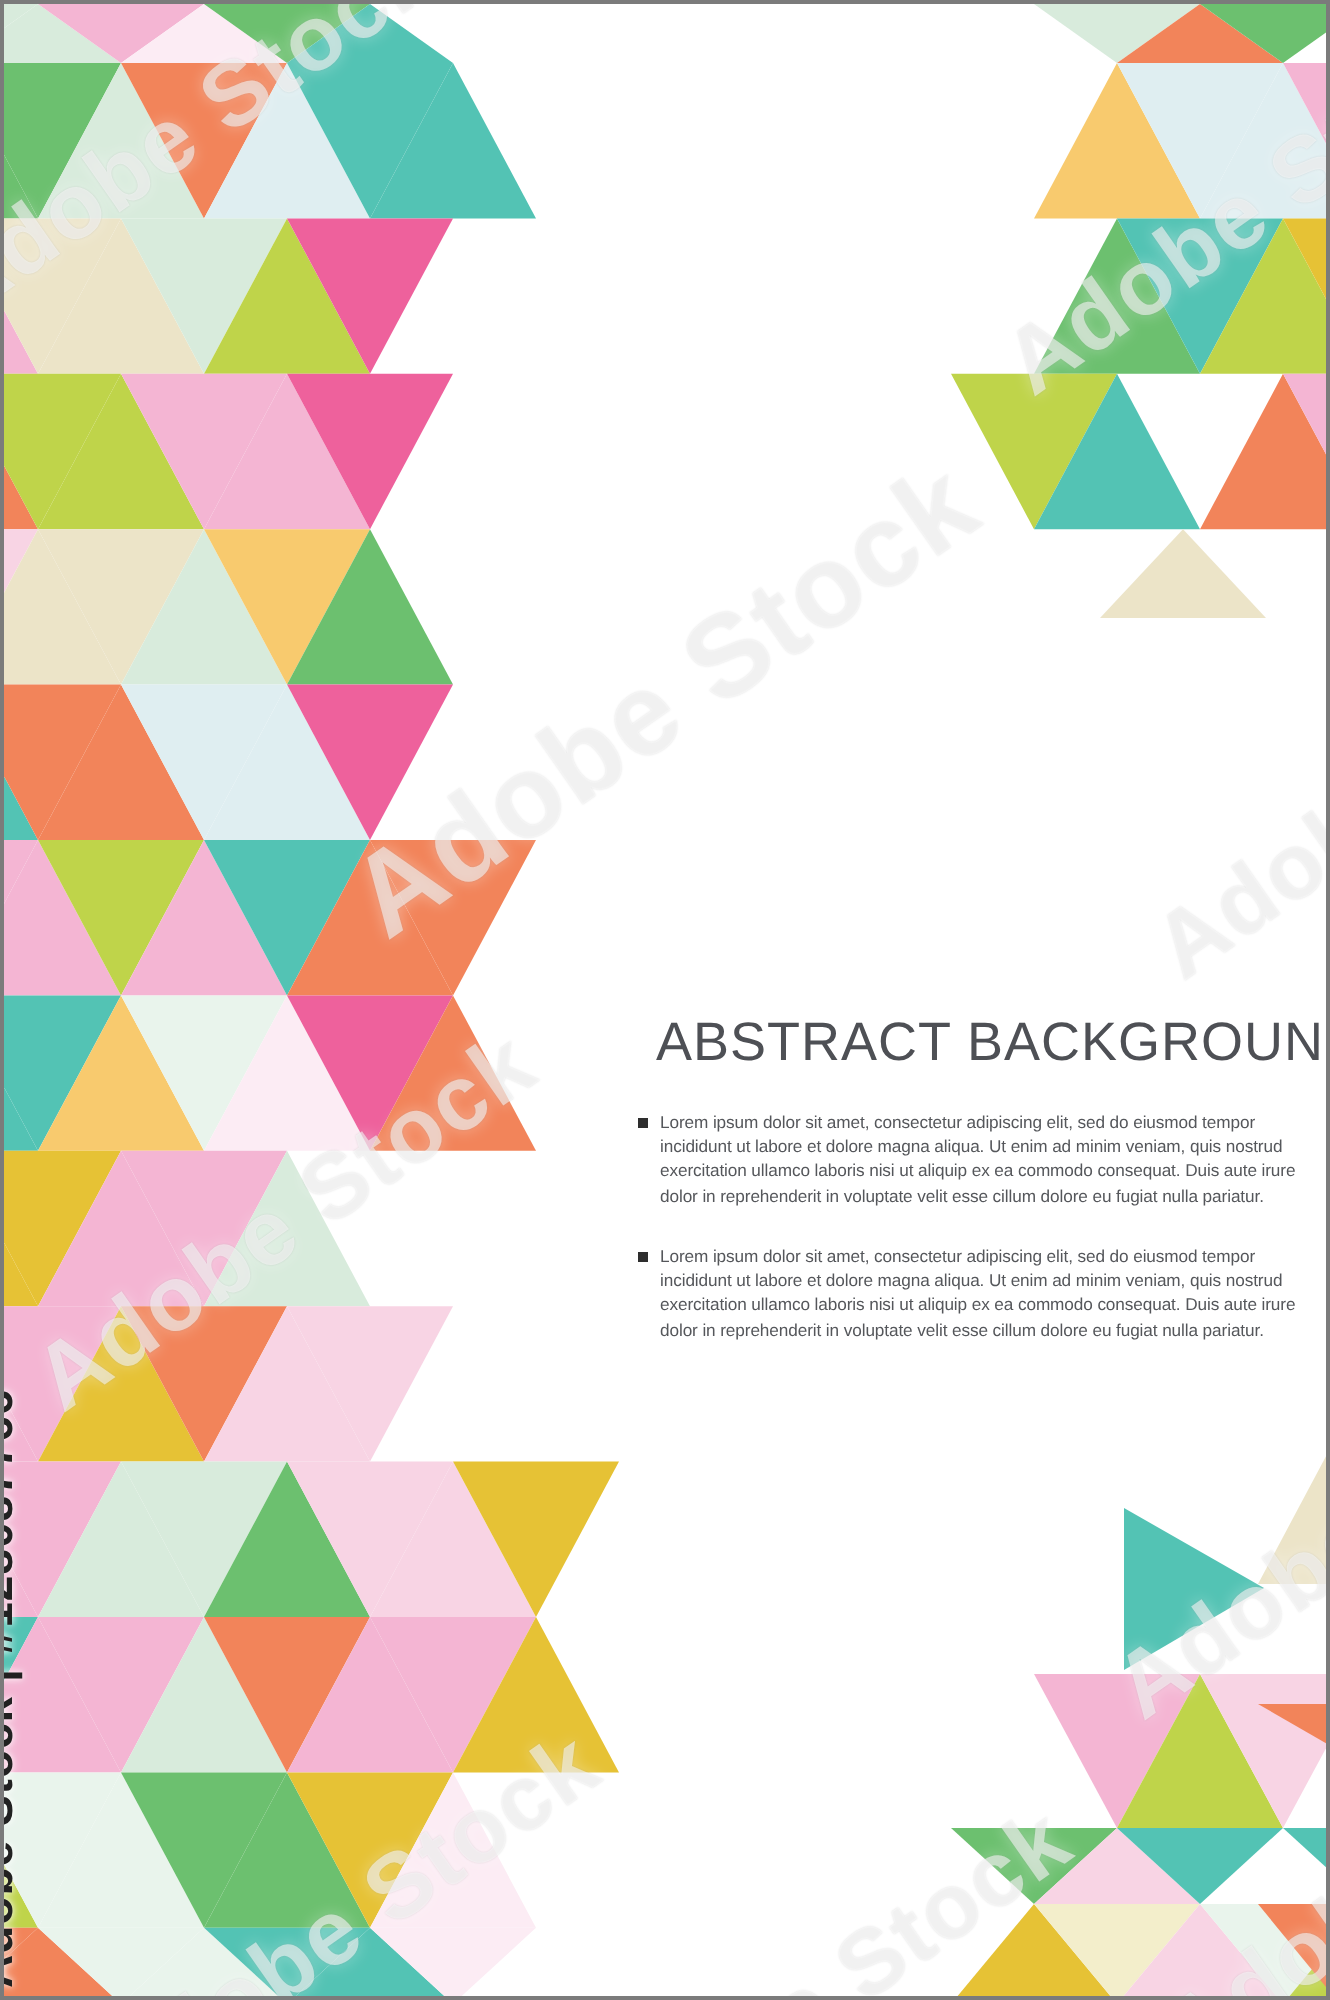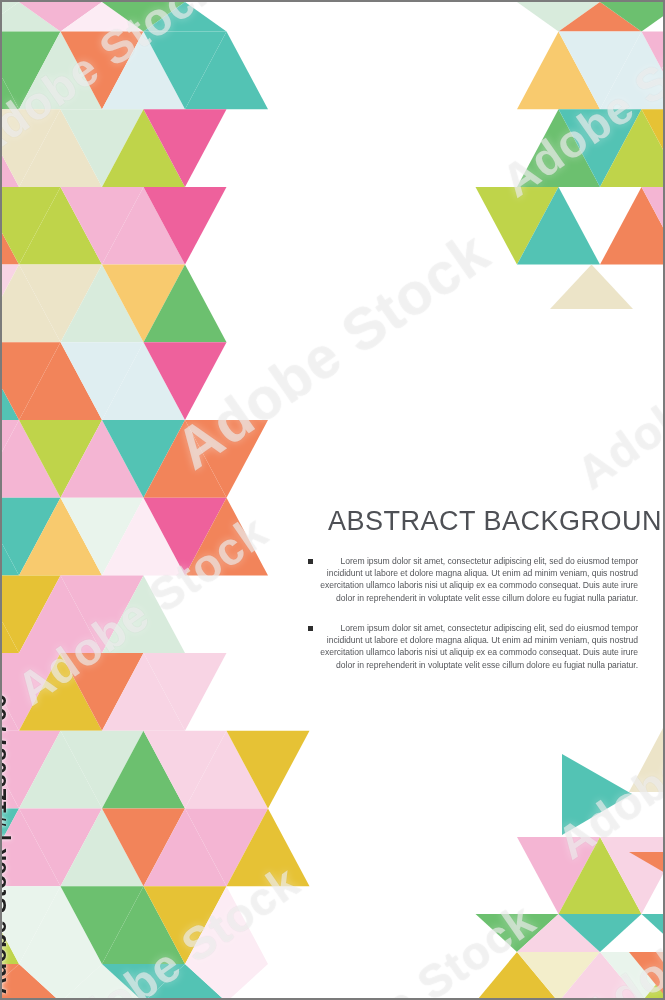--- a/index.html
+++ b/index.html
@@ -60,23 +60,22 @@
     top: 504px;
     font-size: 27px;
     font-weight: 400;
     color: #4e5055;
     letter-spacing: 0.5px;
     white-space: nowrap;
   }
 
   .bullet-item {
     position: absolute;
-    left: 306px;
+    left: 317px;
     width: 330px;
-    text-align: right;
   }
   .bullet-item .sq {
     position: absolute;
     left: 0;
     top: 4px;
     width: 5px;
     height: 5px;
     background: #2e2e2e;
   }
   .bullet-item .txt {

